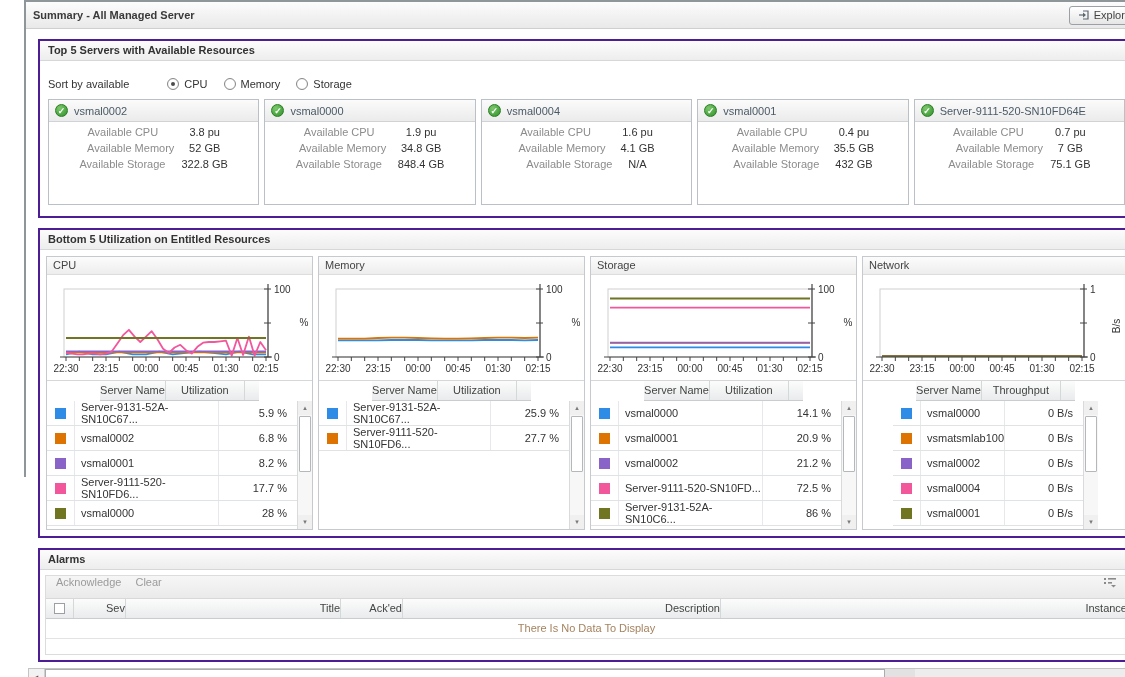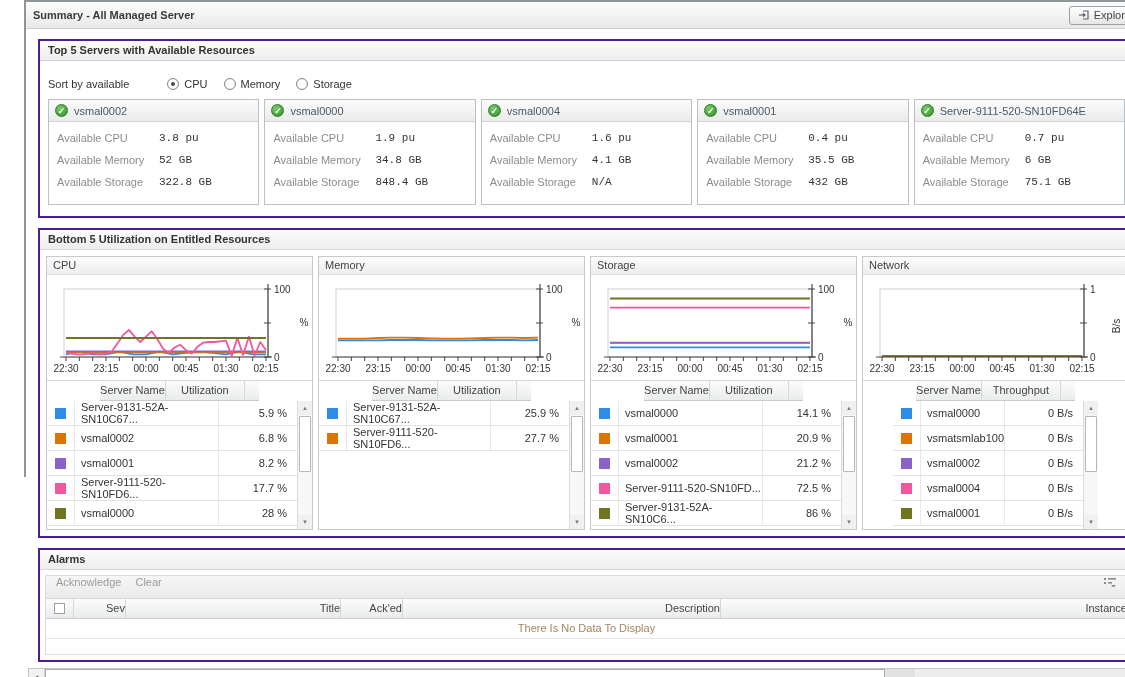--- a/index.html
+++ b/index.html
@@ -52,23 +52,23 @@
     height:22px; display:flex; align-items:center; gap:6px; padding:0 6px;
     background:linear-gradient(#fbfbfb,#ebebeb); border-bottom:1px solid #d0d3d5;
     color:#4a5a66;
   }
   .check-icon {
     width:13px; height:13px; border-radius:50%; flex:0 0 auto;
     background:radial-gradient(circle at 35% 30%, #7cc96c, #2f9028);
     color:#fff; font-size:9px; line-height:13px; text-align:center; font-weight:bold;
     border:1px solid #2a7d24;
   }
-  .card-row { display:flex; padding:10px 8px 0; }
+  .card-row { display:flex; padding:4px 8px 0;justify-content:center; }
   .card-label { width:102px; color:#8c8c8c; }
-  .card-value { color:#333;font-family:Liberation Mono, monospace; }
+  .card-value { color:#333; }
   
   .panels { display:flex; gap:5px; padding:6px; }
   .panel { flex:1; border:1px solid #c6cacc; background:#fff; height:274px; display:flex; flex-direction:column; }
   .panel-header {
     height:18px; line-height:17px; padding:0 6px; color:#444;
     background:linear-gradient(#fcfcfc,#ededee); border-bottom:1px solid #ddd;
   }
   .chart-wrap { padding:4px 0 0 3px; }
   .ptable { flex:1; display:flex; flex-direction:column; border-top:1px solid #d5d8da; overflow:hidden;align-items:center; }
   .ptable-head {
@@ -239,21 +239,21 @@
       <span class="check-icon">✓</span>
       <span class="card-name">Server-9111-520-SN10FD64E</span>
     </div>
     <div class="card-body">
               <div class="card-row">
                 <span class="card-label">Available CPU</span>
                 <span class="card-value">0.7 pu</span>
               </div>
               <div class="card-row">
                 <span class="card-label">Available Memory</span>
-                <span class="card-value">6 GB</span>
+                <span class="card-value">7 GB</span>
               </div>
               <div class="card-row">
                 <span class="card-label">Available Storage</span>
                 <span class="card-value">75.1 GB</span>
               </div>
             </div>
   </div>
         </div>
     </div>
 

